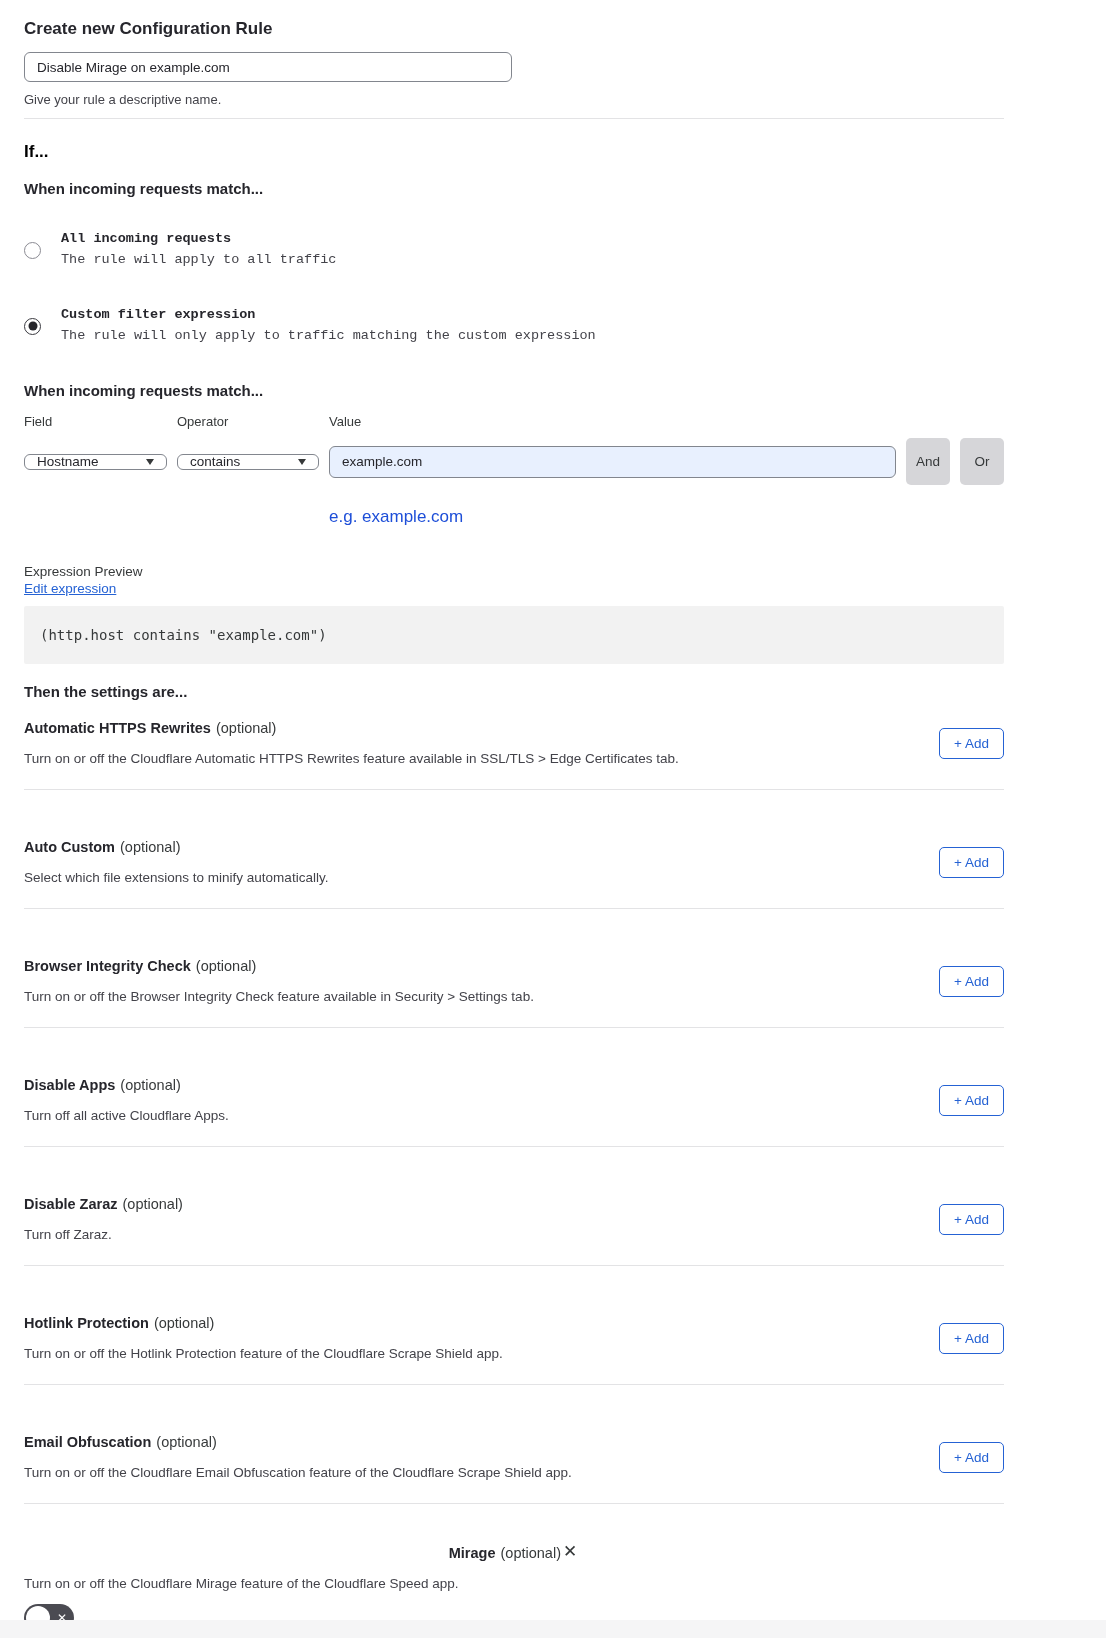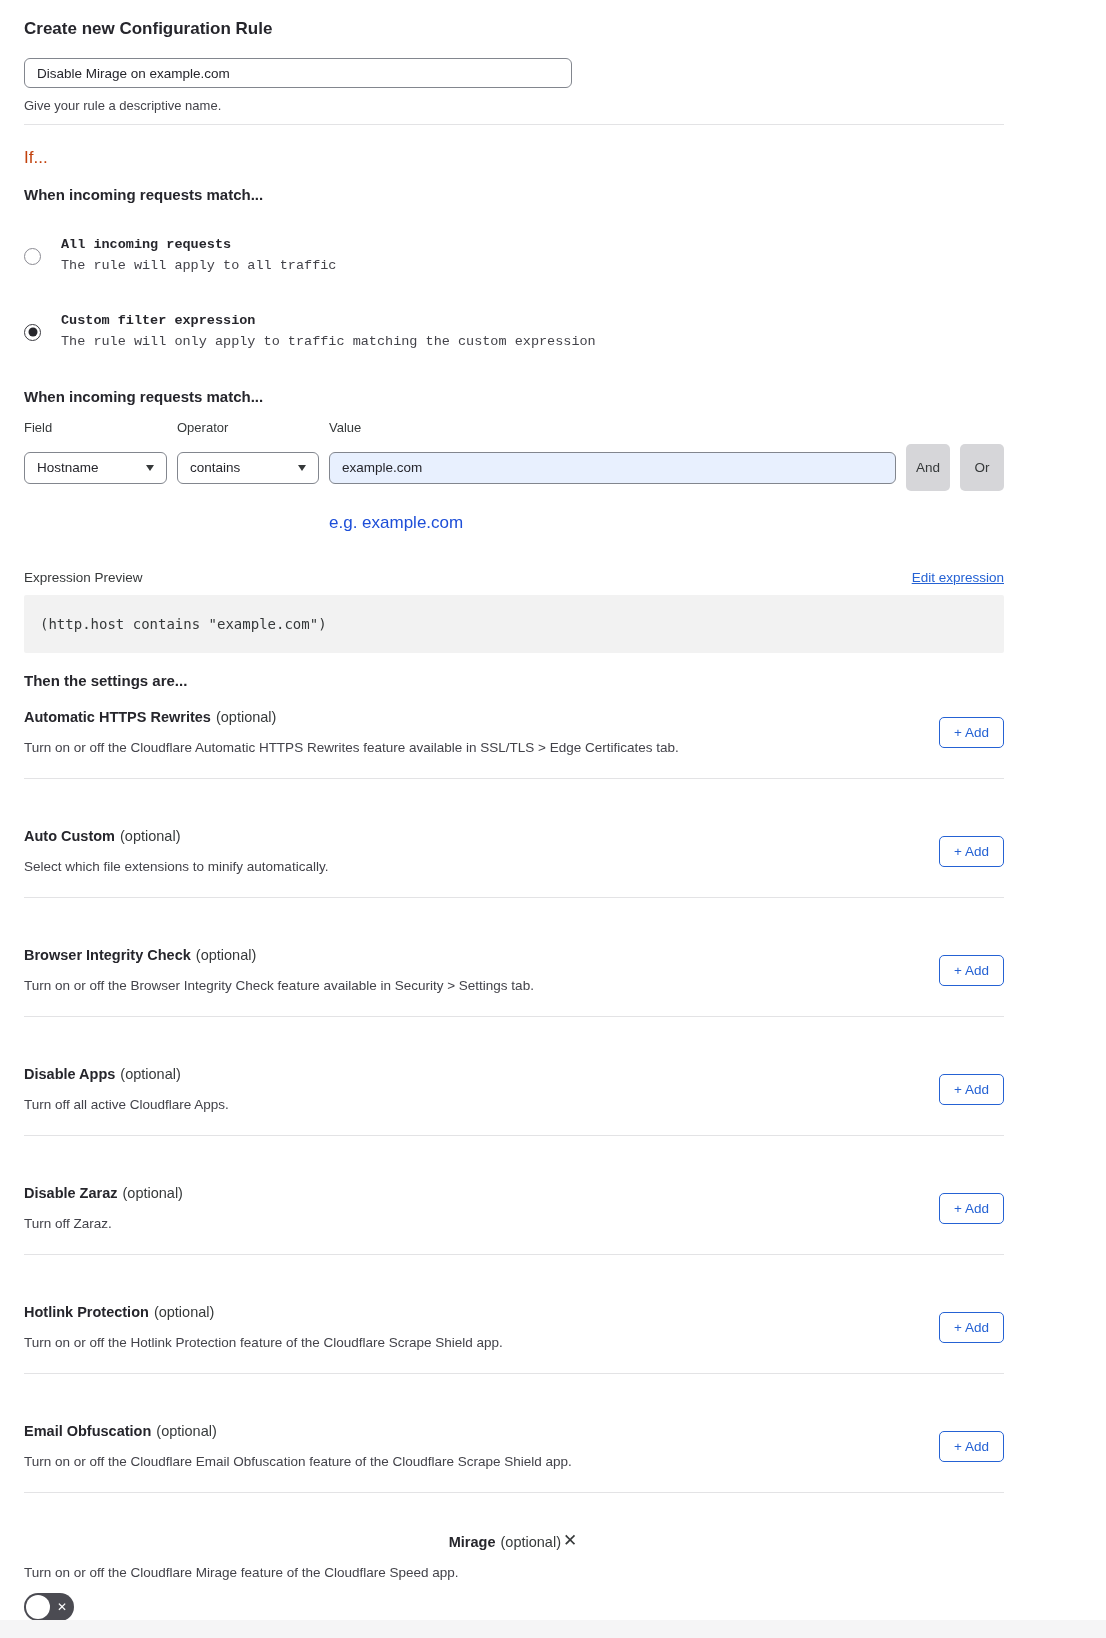--- a/index.html
+++ b/index.html
@@ -8,29 +8,29 @@
     width:1106px; height:1638px; position:relative; overflow:hidden;
     background:#ffffff; color:#36393a;
     font-family:"Liberation Sans", sans-serif; font-size:13.5px;
   }
   .page { padding:18px 102px 0 24px; }
 
   h1 { font-size:17px; line-height:22px; margin:0; color:#26262c; font-weight:bold; }
 
   .field-label { margin-top:24px; font-size:13px; line-height:16px; color:#36393a; }
   .text-input {
-    display:block; margin-top:18px; width:548px; height:30px; padding:0 12px;
+    display:block; margin-top:12px; width:488px; height:30px; padding:0 12px;
     border:1px solid #82868e; border-radius:6px; background:#fff;
     font-family:"Liberation Sans", sans-serif; font-size:13.5px; color:#26262c;
   }
   .help { margin-top:10px; font-size:13px; line-height:16px; color:#43434a; }
 
   hr.divider { border:none; border-top:1px solid #e3e3e5; margin:10px 0 0 0; }
 
-  h2 { font-size:17px; line-height:22px; margin:22px 0 0 0; color:#c2410c; font-weight:normal; }
+  h2 { font-size:17px; line-height:22px; margin:22px 0 0 0; color:#000000; font-weight:bold; }
   h3 { font-size:15px; line-height:19px; margin:0; color:#26262c; font-weight:bold; }
   h3.sub { margin-top:16px; }
   h3.matcher-heading { margin-top:36px; }
   h3.then-heading { margin-top:18px; }
 
   .radio-row { display:flex; align-items:center; gap:20px; cursor:pointer;font-family:Liberation Mono, monospace; }
   .radio-row.first { margin-top:32px; }
   .radio-row.second { margin-top:37px; }
   .radio {
     flex:0 0 auto; width:17px; height:17px; margin-top:1px; border-radius:50%;
@@ -44,40 +44,40 @@
   .radio-label { font-weight:bold; font-size:13.5px; line-height:18px; color:#26262c; }
   .radio-desc  { margin-top:3px; font-size:13.5px; line-height:18px; color:#43434a; }
 
   .matcher-grid {
     display:grid; grid-template-columns:143px 142px 1fr 44px 44px; column-gap:10px;
     align-items:center;
   }
   .matcher-labels { margin-top:14px; font-size:13px; line-height:16px; color:#36393a; }
   .matcher-row { margin-top:8px; }
   .select {
-    height:32px; border:1px solid #82868e; border-radius:6px; background:#fff;
+    height:16px; border:1px solid #82868e; border-radius:6px; background:#fff;
     display:flex; align-items:center; justify-content:space-between; padding:0 12px;
     font-size:13.5px; color:#26262c; cursor:pointer;
   }
   .caret {
     width:0; height:0; border-left:4.5px solid transparent; border-right:4.5px solid transparent;
     border-top:6px solid #36393a;
   }
   .value-input {
     height:32px; width:100%; border:1px solid #82868e; border-radius:6px;
     background:#e8f0fe; padding:0 12px;
     font-family:"Liberation Sans", sans-serif; font-size:13.5px; color:#26262c;
   }
   .gray-btn {
     height:47px; width:44px; border:none; border-radius:5px; background:#d6d6d9;
     font-family:"Liberation Sans", sans-serif; font-size:13.5px; color:#36393a; cursor:pointer;
   }
   .hint { margin-top:24px; margin-left:305px; font-size:17px; line-height:16px; color:#1d4ed8; }
 
-  .expr-row { margin-top:38px; display:flex; justify-content:space-between; align-items:flex-start; }
+  .expr-row { margin-top:38px; display:flex; justify-content:space-between; align-items:flex-start;flex-direction:column; }
   .expr-label { font-size:13.5px; line-height:17px; color:#36393a; }
   .edit-link { font-size:13.5px; line-height:17px; color:#2562d4; text-decoration:underline; cursor:pointer; }
   .expr-box {
     margin-top:9px; background:#f2f2f2; border-radius:2px; padding:21px 16px;
     font-family:"DejaVu Sans Mono", monospace; font-size:14px; line-height:16px; color:#36393a;
   }
 
   .setting-row {
     display:flex; align-items:center; justify-content:space-between;
     padding:48px 0 22px 0; border-bottom:1px solid #e3e3e5;

